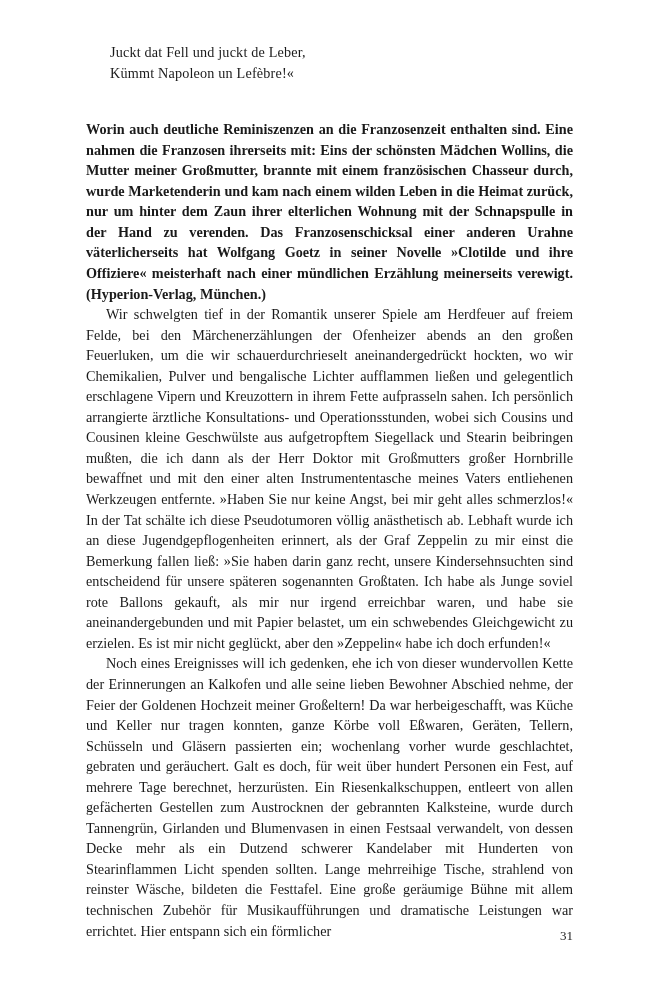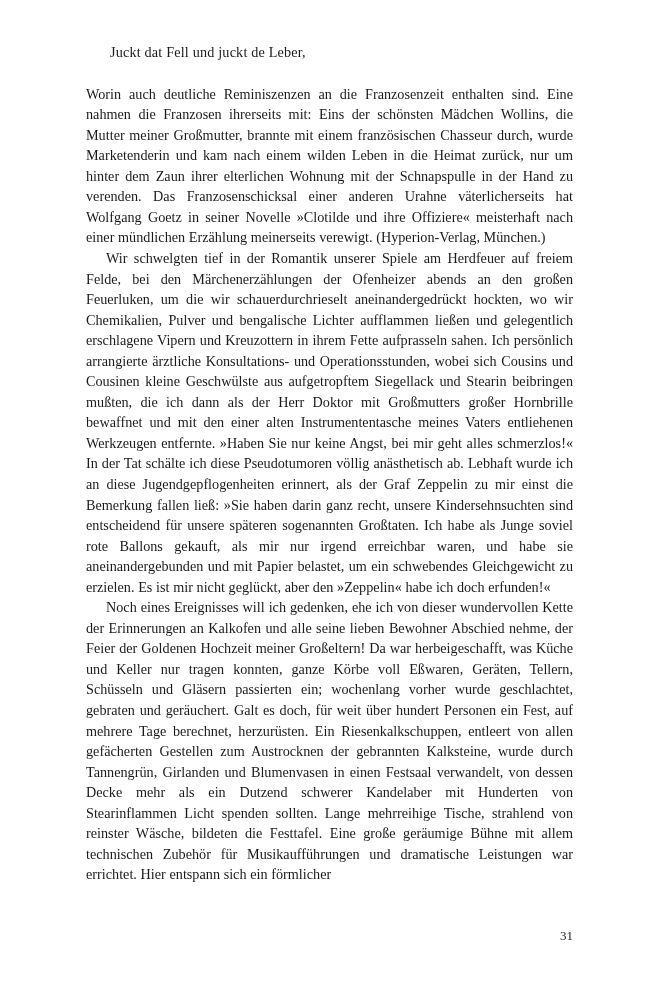--- a/index.html
+++ b/index.html
@@ -44,21 +44,22 @@
     font-size: 14.2px;
     line-height: 20.55px;
     text-align: justify;
     text-justify: inter-word;
     hyphens: none;
     -webkit-hyphens: none;
     letter-spacing: 0.01px;
     word-spacing: 0.1px;
   }
   p.gap-before {
-    margin-top: 21px;
+    margin-top: 36px;
+    font-weight: bold;
   }
   p.indent {
     text-indent: 20px;
   }
   .folio {
     position: absolute;
     left: 0;
     top: 930px;
     width: 573px;
     text-align: right;
@@ -70,20 +71,21 @@
 </style>
 </head>
 <body>
 
 <div class="page">
 
   <div class="text-block">
 
     <div class="verse">
       <span class="vline">Juckt dat Fell und juckt de Leber,</span>
+      <span class="vline">Kümmt Napoleon un Lefèbre!«</span>
     </div>
 
     <p class="body gap-before">Worin auch deutliche Reminiszenzen an die Franzosenzeit enthalten sind. Eine nahmen die Franzosen ihrerseits mit: Eins der schönsten Mädchen Wollins, die Mutter meiner Großmutter, brannte mit einem französischen Chasseur durch, wurde Marketenderin und kam nach einem wilden Leben in die Heimat zurück, nur um hinter dem Zaun ihrer elterlichen Wohnung mit der Schnapspulle in der Hand zu verenden. Das Franzosenschicksal einer anderen Urahne väterlicherseits hat Wolfgang Goetz in seiner Novelle »Clotilde und ihre Offiziere« meisterhaft nach einer mündlichen Erzählung meinerseits verewigt. (Hyperion-Verlag, München.)</p>
 
     <p class="body indent">Wir schwelgten tief in der Romantik unserer Spiele am Herdfeuer auf freiem Felde, bei den Märchenerzählungen der Ofenheizer abends an den großen Feuerluken, um die wir schauerdurchrieselt aneinandergedrückt hockten, wo wir Chemikalien, Pulver und bengalische Lichter aufflammen ließen und gelegentlich erschlagene Vipern und Kreuzottern in ihrem Fette aufprasseln sahen. Ich persönlich arrangierte ärztliche Konsultations- und Operationsstunden, wobei sich Cousins und Cousinen kleine Geschwülste aus aufgetropftem Siegellack und Stearin beibringen mußten, die ich dann als der Herr Doktor mit Großmutters großer Hornbrille bewaffnet und mit den einer alten Instrumententasche meines Vaters entliehenen Werkzeugen entfernte. »Haben Sie nur keine Angst, bei mir geht alles schmerzlos!« In der Tat schälte ich diese Pseudotumoren völlig anästhetisch ab. Lebhaft wurde ich an diese Jugendgepflogenheiten erinnert, als der Graf Zeppelin zu mir einst die Bemerkung fallen ließ: »Sie haben darin ganz recht, unsere Kindersehnsuchten sind entscheidend für unsere späteren sogenannten Großtaten. Ich habe als Junge soviel rote Ballons gekauft, als mir nur irgend erreichbar waren, und habe sie aneinandergebunden und mit Papier belastet, um ein schwebendes Gleichgewicht zu erzielen. Es ist mir nicht geglückt, aber den »Zeppelin« habe ich doch erfunden!«</p>
 
     <p class="body indent">Noch eines Ereignisses will ich gedenken, ehe ich von dieser wundervollen Kette der Erinnerungen an Kalkofen und alle seine lieben Bewohner Abschied nehme, der Feier der Goldenen Hochzeit meiner Großeltern! Da war herbeigeschafft, was Küche und Keller nur tragen konnten, ganze Körbe voll Eßwaren, Geräten, Tellern, Schüsseln und Gläsern passierten ein; wochenlang vorher wurde geschlachtet, gebraten und geräuchert. Galt es doch, für weit über hundert Personen ein Fest, auf mehrere Tage berechnet, herzurüsten. Ein Riesenkalkschuppen, entleert von allen gefächerten Gestellen zum Austrocknen der gebrannten Kalksteine, wurde durch Tannengrün, Girlanden und Blumenvasen in einen Festsaal verwandelt, von dessen Decke mehr als ein Dutzend schwerer Kandelaber mit Hunderten von Stearinflammen Licht spenden sollten. Lange mehrreihige Tische, strahlend von reinster Wäsche, bildeten die Festtafel. Eine große geräumige Bühne mit allem technischen Zubehör für Musikaufführungen und dramatische Leistungen war errichtet. Hier entspann sich ein förmlicher</p>
 
   </div>
 

